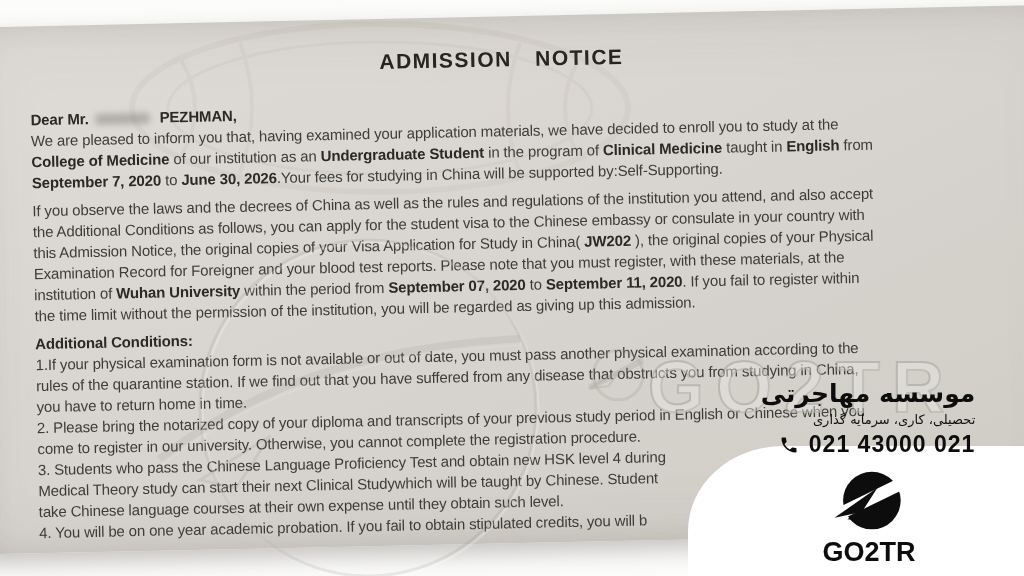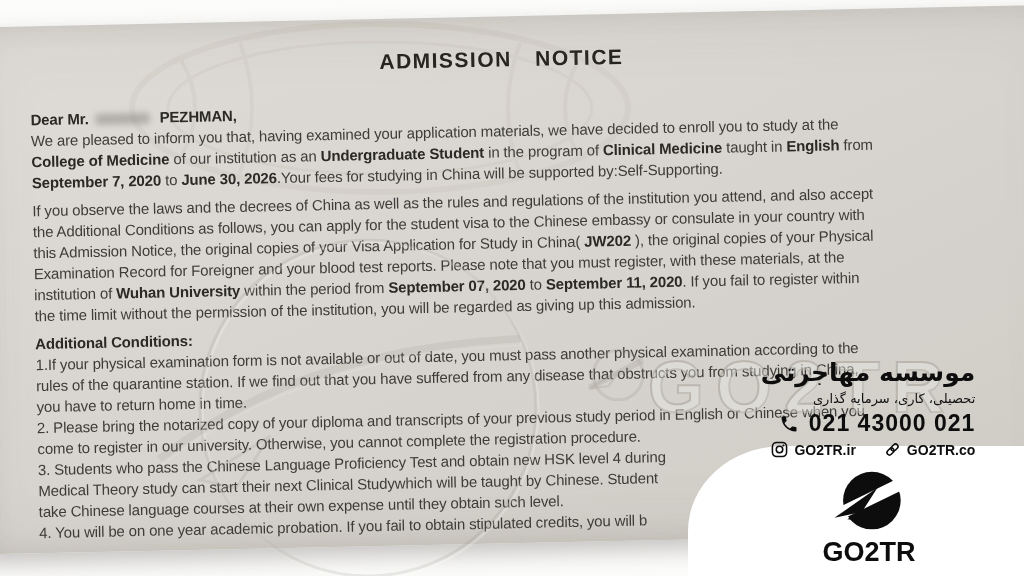--- a/index.html
+++ b/index.html
@@ -126,36 +126,20 @@
   <div class="badge">
     <div class="badge-left">
       <div class="fa-title">موسسه مهاجرتی</div>
       <div class="fa-sub">تحصیلی، کاری، سرمایه گذاری</div>
       <div class="phone-row">
         <svg class="icon" width="20" height="20" viewBox="0 0 24 24">
           <path fill="#0d0d0d" d="M6.62 10.79c1.44 2.83 3.76 5.14 6.59 6.59l2.2-2.2c.27-.27.67-.36 1.02-.24 1.12.37 2.33.57 3.57.57.55 0 1 .45 1 1V20c0 .55-.45 1-1 1-9.39 0-17-7.61-17-17 0-.55.45-1 1-1h3.5c.55 0 1 .45 1 1 0 1.25.2 2.45.57 3.57.11.35.03.74-.25 1.02l-2.2 2.2z"></path>
         </svg>
         <span class="phone-number">021 43000 021</span>
       </div>
-      <div class="links-row">
-        <svg class="icon" width="17" height="17" viewBox="0 0 24 24">
-          <rect x="2" y="2" width="20" height="20" rx="6" fill="none" stroke="#0d0d0d" stroke-width="2.2"></rect>
-          <circle cx="12" cy="12" r="4.6" fill="none" stroke="#0d0d0d" stroke-width="2.2"></circle>
-          <circle cx="17.6" cy="6.4" r="1.5" fill="#0d0d0d"></circle>
-        </svg>
-        <span class="link-label">GO2TR.ir</span>
-        <span class="links-gap"></span>
-        <svg class="icon" width="17" height="17" viewBox="0 0 24 24">
-          <g transform="rotate(-45 12 12)" fill="none" stroke="#0d0d0d" stroke-width="2.2">
-            <rect x="2.5" y="8.5" width="11" height="7" rx="3.5"></rect>
-            <rect x="10.5" y="8.5" width="11" height="7" rx="3.5"></rect>
-          </g>
-        </svg>
-        <span class="link-label">GO2TR.co</span>
-      </div>
     </div>
     <div class="badge-right">
       <svg width="72" height="72" viewBox="0 0 100 100">
         <circle cx="54" cy="48" r="40" fill="#0d0d0d"></circle>
         <rect x="-24" y="38" width="150" height="17" fill="#ffffff" transform="rotate(-26 50 47)"></rect>
         <path d="M2 72 L62 30 L40 64 Z" fill="#0d0d0d"></path>
         <path d="M20 74 L40 60 L36 76 Z" fill="#0d0d0d"></path>
       </svg>
       <div class="brand-wordmark">GO2TR</div>
     </div>

